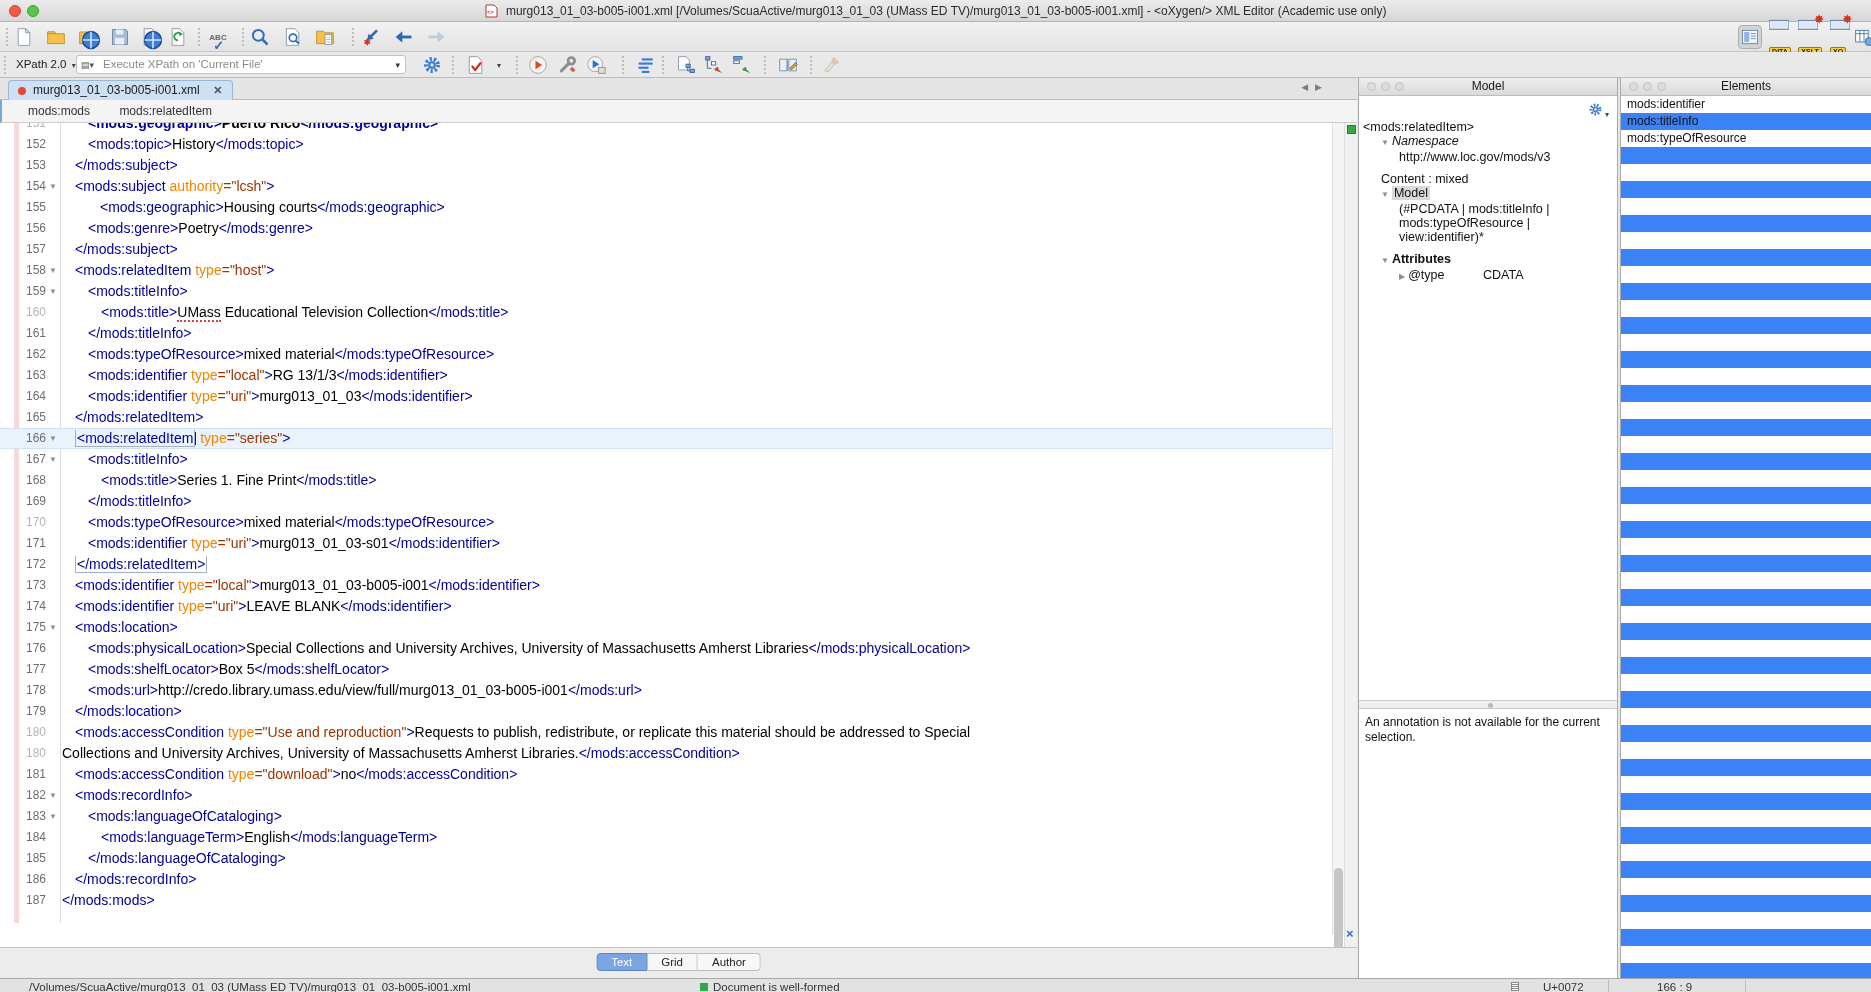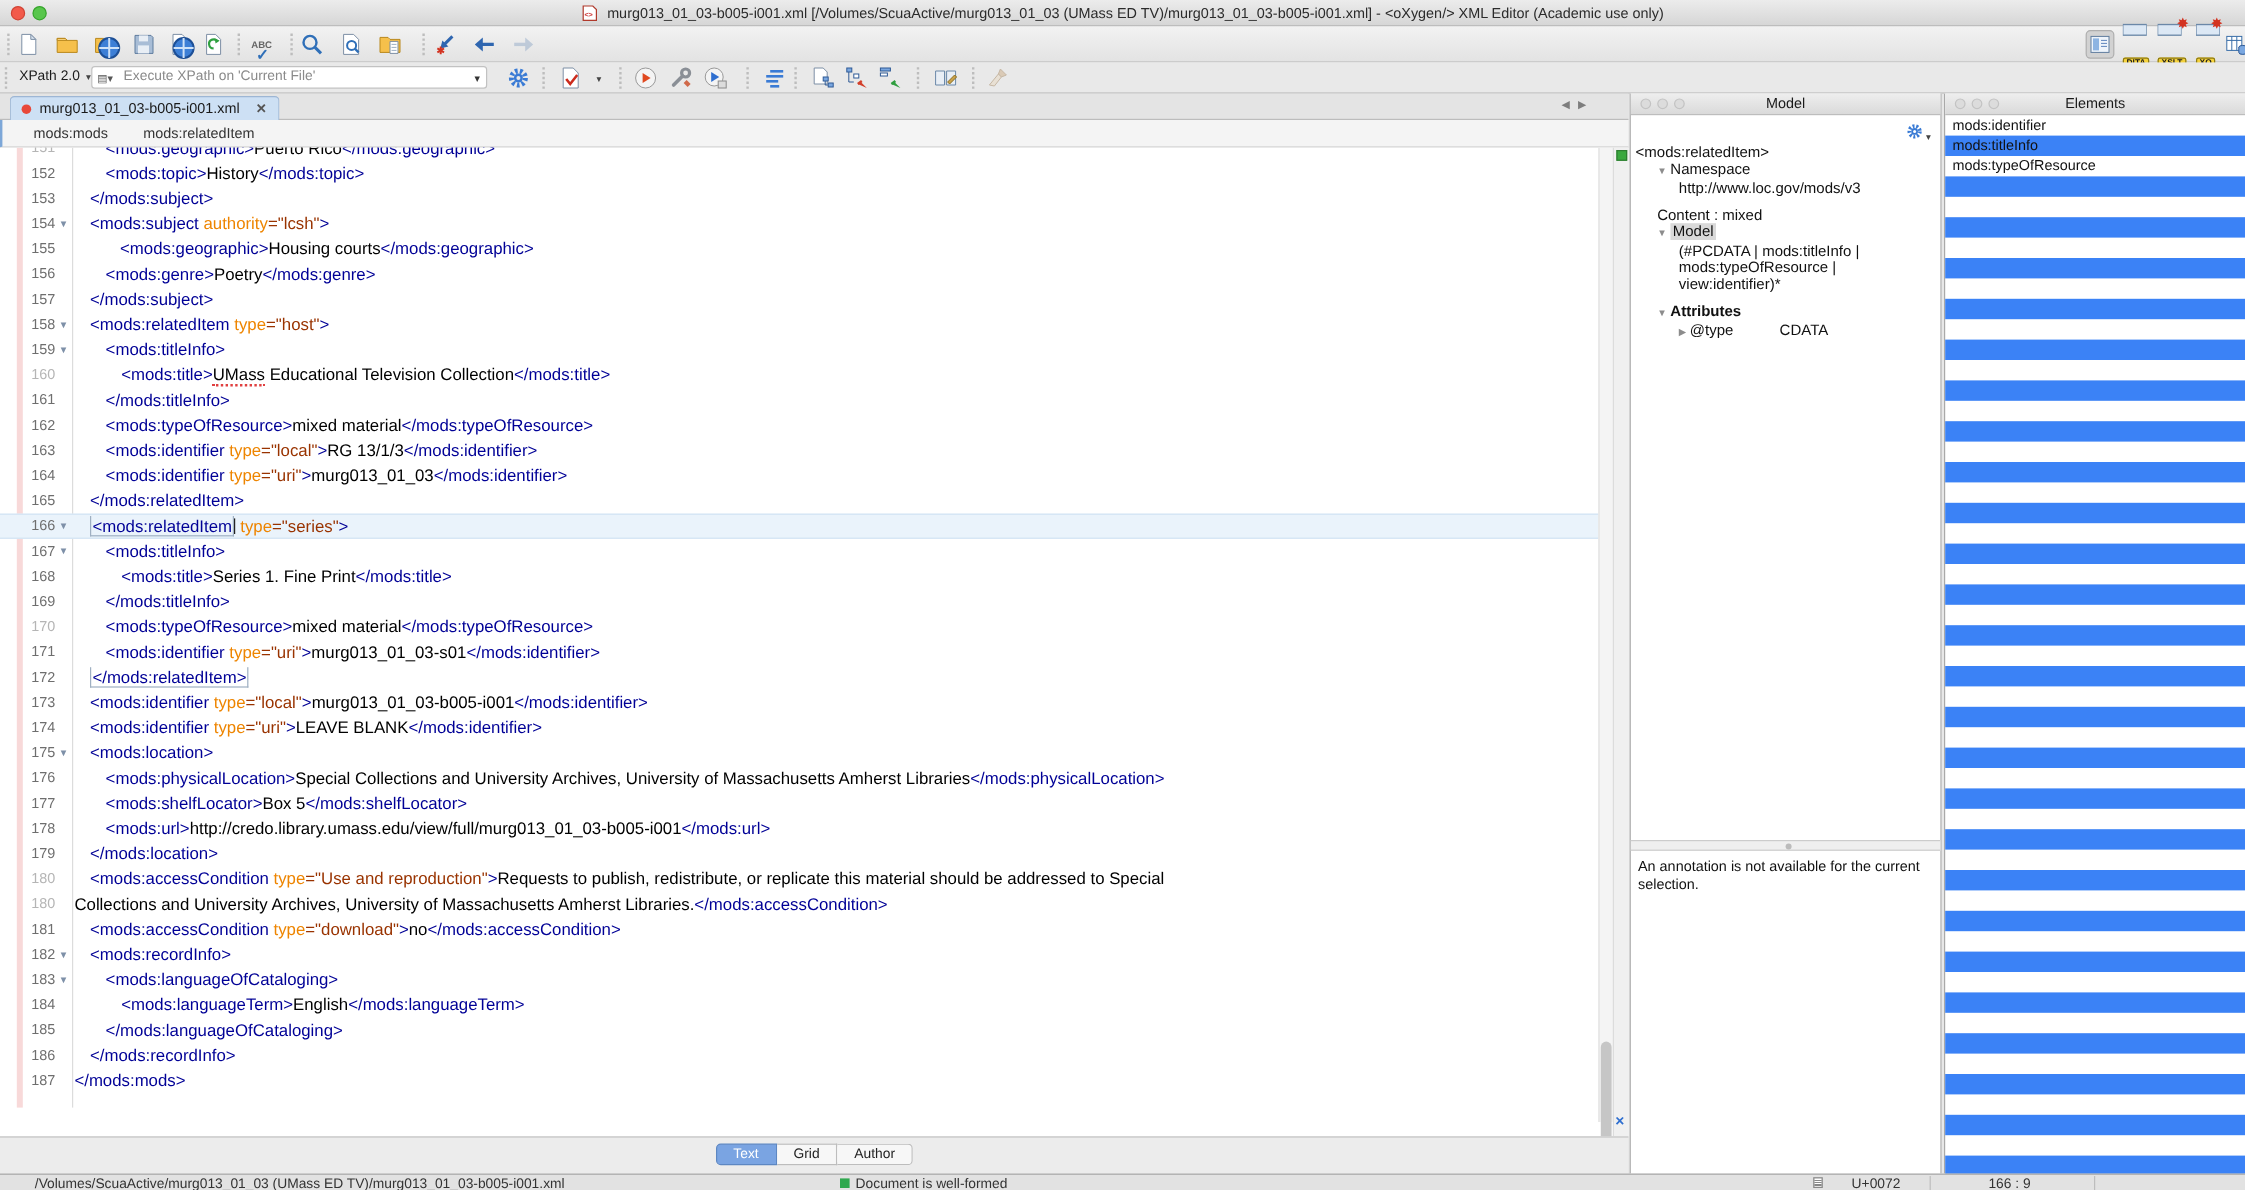--- a/index.html
+++ b/index.html
@@ -363,21 +363,21 @@
 
   <div class="crumbs">
     <span>mods:mods</span>
     <span>mods:relatedItem</span>
   </div>
 
   <div class="codearea">
     <div class="pinkstrip"></div>
     <div class="gutter-sep"></div>
     <div class="coderows" id="coderows">
-        <div class="crow clip"><span class="lnum dim">151</span><span class="ctext" style="left: 88px;"><span class="tk-t">&lt;mods:geographic&gt;</span><span class="tk-x">Puerto Rico</span><span class="tk-t">&lt;/mods:geographic&gt;</span></span></div>
+        <div class="crow clip"><span class="lnum dim">151</span><span class="ctext" style="left: 88px; font-weight: bold;"><span class="tk-t">&lt;mods:geographic&gt;</span><span class="tk-x">Puerto Rico</span><span class="tk-t">&lt;/mods:geographic&gt;</span></span></div>
         <div class="crow"><span class="lnum">152</span><span class="ctext" style="left: 88px;"><span class="tk-t">&lt;mods:topic&gt;</span><span class="tk-x">History</span><span class="tk-t">&lt;/mods:topic&gt;</span></span></div>
         <div class="crow"><span class="lnum">153</span><span class="ctext" style="left: 75px;"><span class="tk-t">&lt;/mods:subject&gt;</span></span></div>
         <div class="crow"><span class="lnum">154</span><span class="fold">▼</span><span class="ctext" style="left: 75px;"><span class="tk-t">&lt;mods:subject </span><span class="tk-a">authority</span><span class="tk-v">="lcsh"</span><span class="tk-t">&gt;</span></span></div>
         <div class="crow"><span class="lnum">155</span><span class="ctext" style="left: 100px;"><span class="tk-t">&lt;mods:geographic&gt;</span><span class="tk-x">Housing courts</span><span class="tk-t">&lt;/mods:geographic&gt;</span></span></div>
         <div class="crow"><span class="lnum">156</span><span class="ctext" style="left: 88px;"><span class="tk-t">&lt;mods:genre&gt;</span><span class="tk-x">Poetry</span><span class="tk-t">&lt;/mods:genre&gt;</span></span></div>
         <div class="crow"><span class="lnum">157</span><span class="ctext" style="left: 75px;"><span class="tk-t">&lt;/mods:subject&gt;</span></span></div>
         <div class="crow"><span class="lnum">158</span><span class="fold">▼</span><span class="ctext" style="left: 75px;"><span class="tk-t">&lt;mods:relatedItem </span><span class="tk-a">type</span><span class="tk-v">="host"</span><span class="tk-t">&gt;</span></span></div>
         <div class="crow"><span class="lnum">159</span><span class="fold">▼</span><span class="ctext" style="left: 88px;"><span class="tk-t">&lt;mods:titleInfo&gt;</span></span></div>
         <div class="crow"><span class="lnum dim">160</span><span class="ctext" style="left: 101px;"><span class="tk-t">&lt;mods:title&gt;</span><span class="tk-x spell">UMass</span><span class="tk-x"> Educational Television Collection</span><span class="tk-t">&lt;/mods:title&gt;</span></span></div>
         <div class="crow"><span class="lnum">161</span><span class="ctext" style="left: 88px;"><span class="tk-t">&lt;/mods:titleInfo&gt;</span></span></div>
@@ -437,21 +437,21 @@
     </div>
     <span class="model-gear">
       <svg width="15" height="15" viewBox="0 0 24 24">
           <circle cx="12" cy="12" r="7" fill="none" stroke="#3a7bd5" stroke-width="5" stroke-dasharray="2.6 2.3"></circle>
           <circle cx="12" cy="12" r="4.5" fill="#3a7bd5"></circle>
           <circle cx="12" cy="12" r="2" fill="#fff"></circle>
         </svg><span class="dd-small">▾</span>
     </span>
     <div class="mtree" id="modeltree">
         <div class="mrow" style="padding-left: 4px;"><span>&lt;mods:relatedItem&gt;</span></div>
-        <div class="mrow" style="padding-left: 22px;"><span class="exp">▼</span><span>Namespace</span></div>
+        <div class="mrow" style="padding-left: 22px; font-style: italic;"><span class="exp">▼</span><span>Namespace</span></div>
         <div class="mrow" style="padding-left: 40px;"><span>http://www.loc.gov/mods/v3</span></div>
         <div class="mrow" style="padding-left: 22px; margin-top: 8px;"><span>Content : mixed</span></div>
         <div class="mrow" style="padding-left: 22px;"><span class="exp">▼</span><span class="hl">Model</span></div>
         <div class="mrow" style="padding-left: 40px;"><span>(#PCDATA | mods:titleInfo |</span></div>
         <div class="mrow" style="padding-left: 40px;"><span>mods:typeOfResource |</span></div>
         <div class="mrow" style="padding-left: 40px;"><span>view:identifier)*</span></div>
         <div class="mrow" style="padding-left: 22px; margin-top: 8px; font-weight: bold;"><span class="exp">▼</span><span>Attributes</span></div>
         <div class="mrow" style="padding-left: 40px;"><span class="exp">▶</span><span>@type</span><span class="col2">CDATA</span></div>
       </div>
     <div class="msplit">

